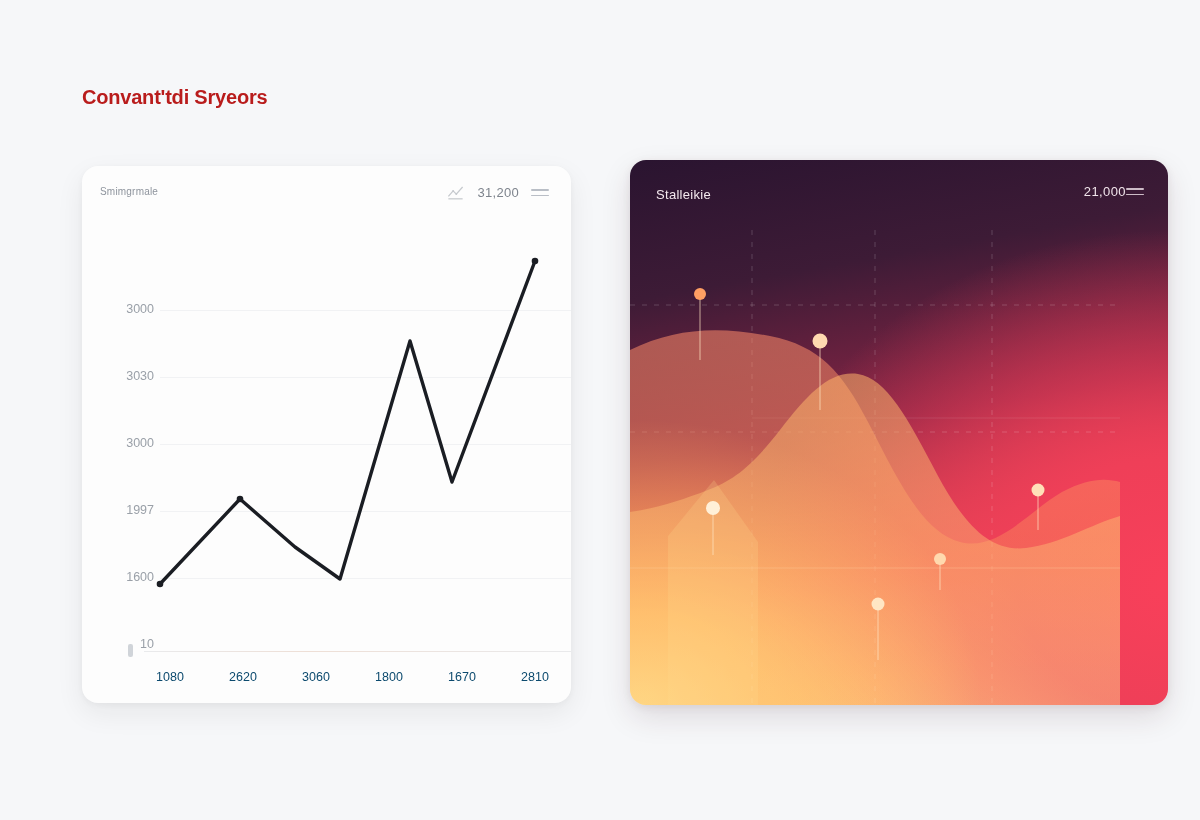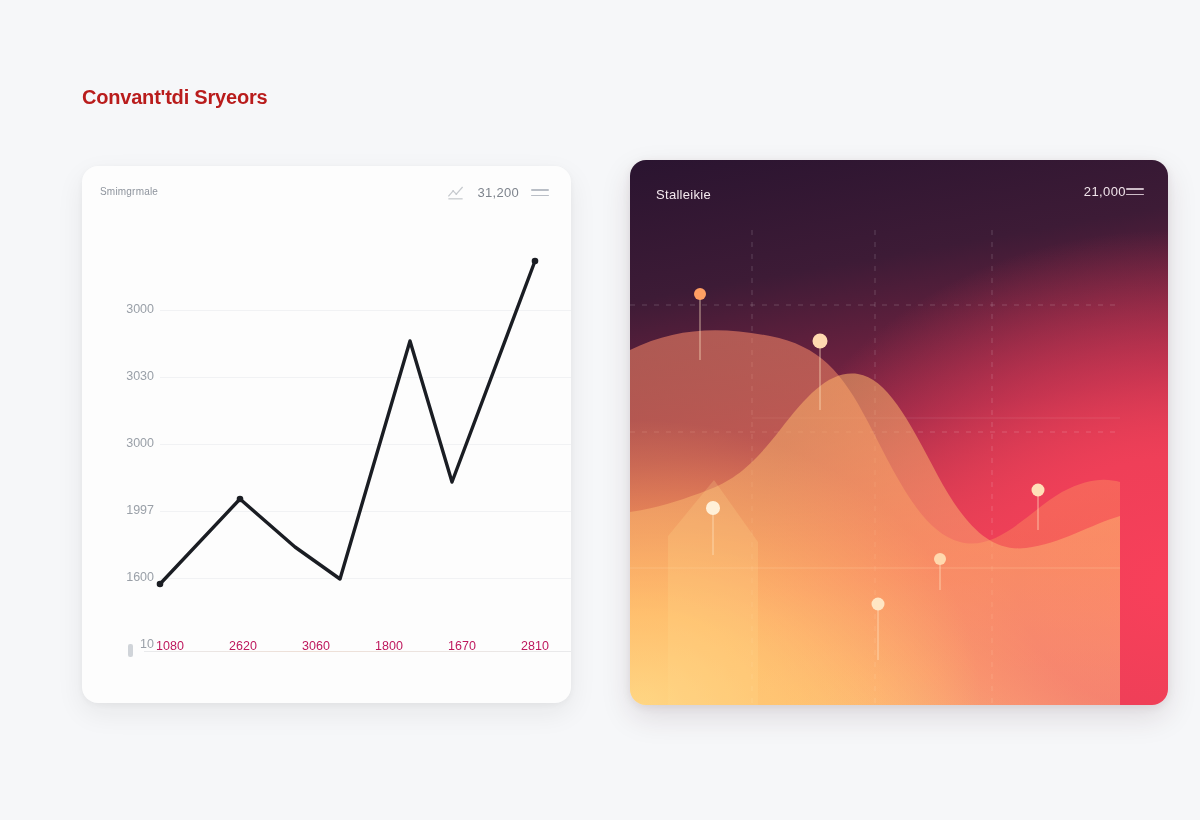--- a/index.html
+++ b/index.html
@@ -52,21 +52,21 @@
   }
   .x-axis-line{
     position:absolute;left:62px;right:8px;top:423px;height:1px;
     background:linear-gradient(90deg,#e9eaec 0%,#eedfd6 38%,#e9eaec 100%);
   }
   .x-tick-mark{
     position:absolute;left:46px;top:416px;width:5px;height:13px;
     background:#c8ccd2;border-radius:2px;opacity:.85;
   }
   .x-label{
-    position:absolute;top:411px;font-size:12.5px;color:#be185d;
+    position:absolute;top:442px;font-size:12.5px;color:#0c4a6e;
     filter:blur(0.5px);white-space:nowrap;transform:translateX(-50%);
   }
   .line-svg{position:absolute;left:0;top:0;width:489px;height:475px;}
 
   
   .card-right{
     position:absolute;left:630px;top:160px;width:490px;height:545px;
     border-radius:16px;overflow:hidden;
     box-shadow:0 12px 30px rgba(60,20,40,.13), 0 2px 8px rgba(60,20,40,.08);
     background:

